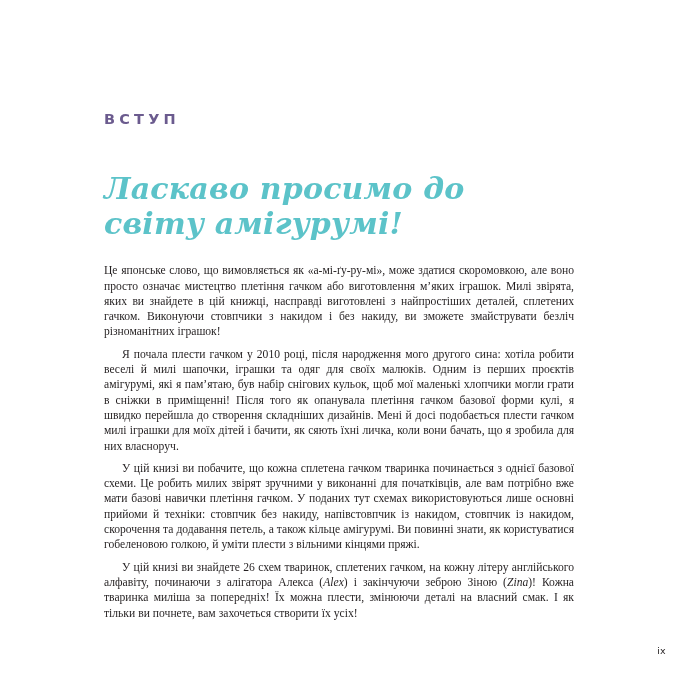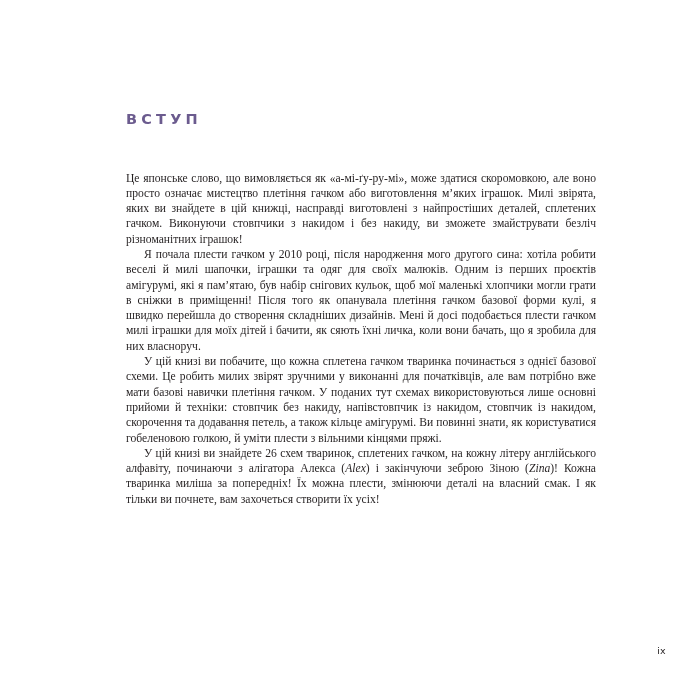--- a/index.html
+++ b/index.html
@@ -17,21 +17,21 @@
   .page {
     position: relative;
     width: 700px;
     height: 700px;
     background: #ffffff;
     box-sizing: border-box;
   }
 
   .content {
     position: absolute;
-    left: 126px;
+    left: 104px;
     top: 112px;
     width: 470px;
   }
 
   .eyebrow {
     font-family: "DejaVu Sans", "Liberation Sans", sans-serif;
     font-size: 14.5px;
     font-weight: 700;
     letter-spacing: 4.2px;
     color: #6b5b8e;
@@ -61,21 +61,21 @@
     margin: 0;
     hyphens: none;
     word-spacing: 0.1px;
   }
 
   .body-copy p.indent {
     text-indent: 18px;
   }
 
   .body-copy p + p {
-    margin-top: 0px;
+    margin-top: 7px;
   }
 
   .name-latin {
     font-style: italic;
   }
 
   .folio {
     position: absolute;
     right: 34px;
     bottom: 44px;
@@ -87,20 +87,21 @@
 </style>
 </head>
 <body>
 
 <div class="page">
 
   <div class="content">
 
     <div class="eyebrow">ВСТУП</div>
 
+    <h1 class="chapter-title">Ласкаво просимо до світу амігурумі!</h1>
 
     <div class="body-copy">
       <p>Це японське слово, що вимовляється як «а-мі-ґу-ру-мі», може здатися скоромовкою, але воно просто означає мистецтво плетіння гачком або виготовлення м’яких іграшок. Милі звірята, яких ви знайдете в цій книжці, насправді виготовлені з найпростіших деталей, сплетених гачком. Виконуючи стовпчики з накидом і без накиду, ви зможете змайструвати безліч різноманітних іграшок!</p>
       <p class="indent">Я почала плести гачком у 2010 році, після народження мого другого сина: хотіла робити веселі й милі шапочки, іграшки та одяг для своїх малюків. Одним із перших проєктів амігурумі, які я пам’ятаю, був набір снігових кульок, щоб мої маленькі хлопчики могли грати в сніжки в приміщенні! Після того як опанувала плетіння гачком базової форми кулі, я швидко перейшла до створення складніших дизайнів. Мені й досі подобається плести гачком милі іграшки для моїх дітей і бачити, як сяють їхні личка, коли вони бачать, що я зробила для них власноруч.</p>
       <p class="indent">У цій книзі ви побачите, що кожна сплетена гачком тваринка починається з однієї базової схеми. Це робить милих звірят зручними у виконанні для початківців, але вам потрібно вже мати базові навички плетіння гачком. У поданих тут схемах використовуються лише основні прийоми й техніки: стовпчик без накиду, напівстовпчик із накидом, стовпчик із накидом, скорочення та додавання петель, а також кільце амігурумі. Ви повинні знати, як користуватися гобеленовою голкою, й уміти плести з вільними кінцями пряжі.</p>
       <p class="indent" id="paragraph-4">У цій книзі ви знайдете 26 схем тваринок, сплетених гачком, на кожну літеру англійського алфавіту, починаючи з алігатора Алекса (<span class="name-latin">Alex</span>) і закінчуючи зеброю Зіною (<span class="name-latin">Zina</span>)! Кожна тваринка миліша за попередніх! Їх можна плести, змінюючи деталі на власний смак. І як тільки ви почнете, вам захочеться створити їх усіх!</p>
     </div>
 
   </div>
 

